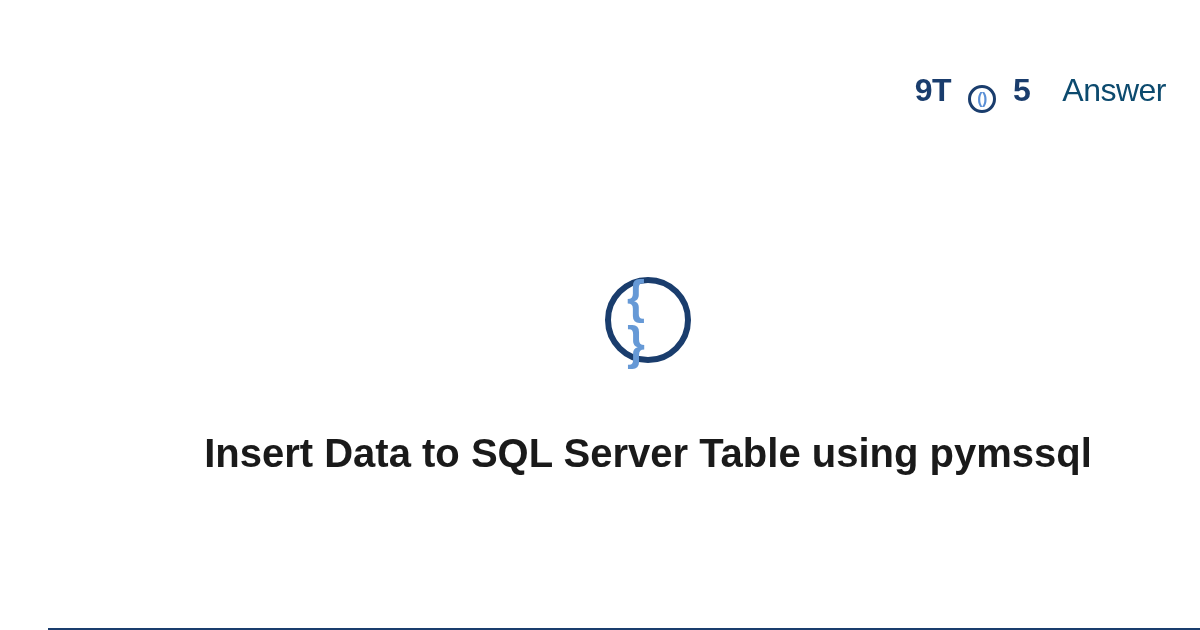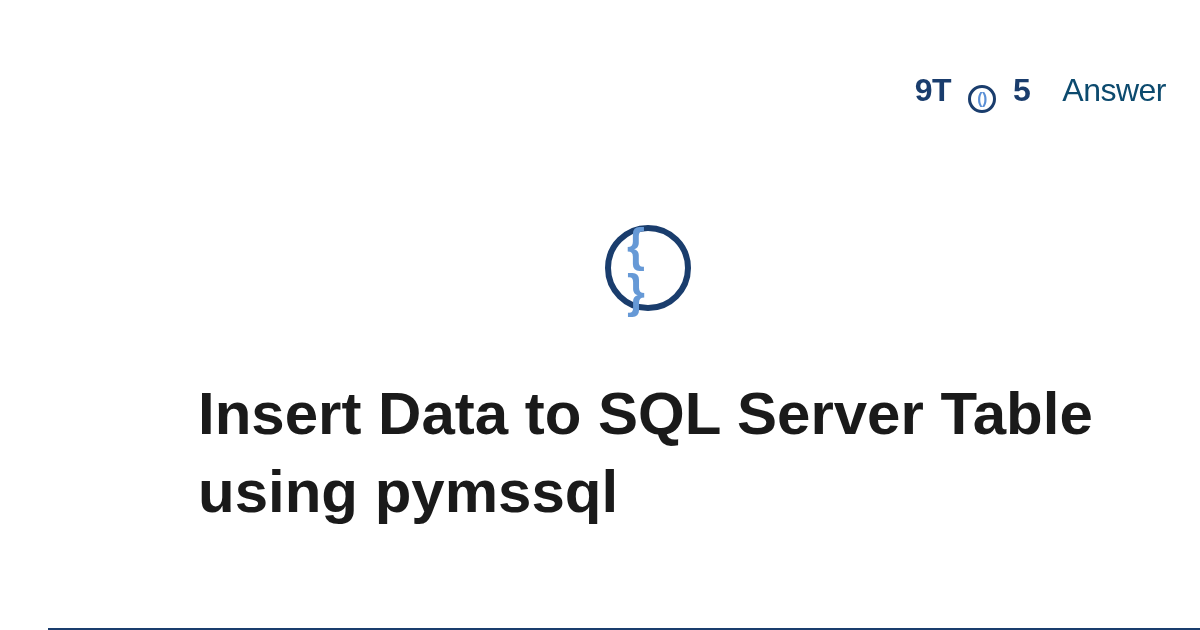--- a/index.html
+++ b/index.html
@@ -74,24 +74,24 @@
     }
     .icon-braces {
       color: #6699d6;
       font-size: 46px;
       font-weight: 700;
       font-family: 'Segoe UI', Arial, sans-serif;
       letter-spacing: -2px;
       line-height: 1;
     }
     .title {
-      font-size: 60px;
+      font-size: 40px;
       font-weight: 700;
       color: #1a1a1a;
-      text-align: left;
+      text-align: center;
       line-height: 1.3;
       max-width: 900px;
     }
     .bottom-bar {
       position: absolute;
       bottom: 0;
       left: 0;
       width: 100%;
       height: 18px;
       background: #1a3d6d;

